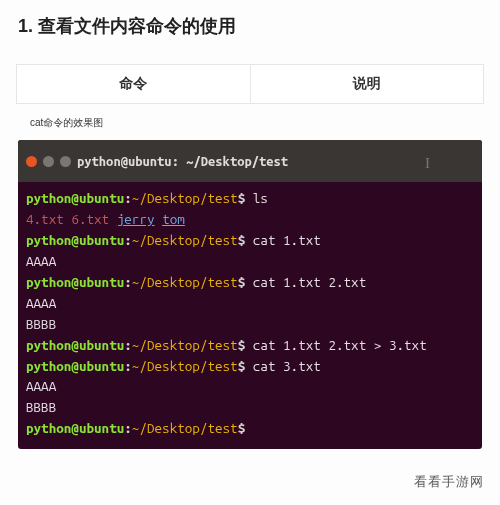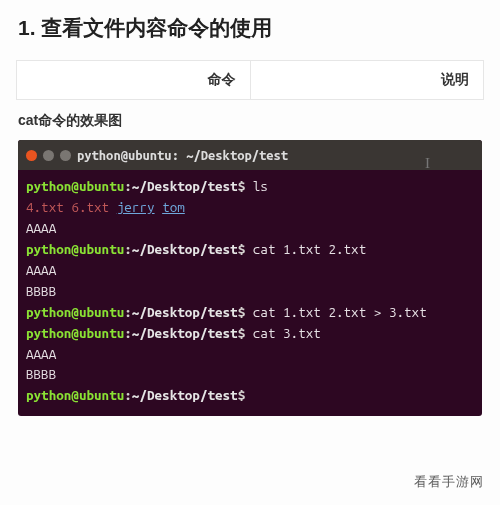--- a/index.html
+++ b/index.html
@@ -9,92 +9,92 @@
     background: #fdfdfd;
     font-family: -apple-system, "Helvetica Neue", Helvetica, Arial, "PingFang SC", "Microsoft YaHei", sans-serif;
     color: #333;
     overflow: hidden;
     position: relative;
   }
   .page {
     padding: 8px 16px 0 16px;
   }
   h2.section-title {
-    font-size: 21px;
+    font-size: 18px;
     font-weight: 700;
     color: #222;
-    margin: 6px 0 18px 2px;
+    margin: 6px 0 26px 2px;
   }
   table.cmd-table {
     width: 100%;
     border-collapse: collapse;
     margin-bottom: 12px;
     font-size: 14px;
     border: 1px solid #e6e6e6;
   }
   table.cmd-table th,
   table.cmd-table td {
     border: 1px solid #e6e6e6;
     padding: 10px 14px;
-    text-align: right;
+    text-align: center;
     color: #555;
     background: #fff;
   }
   table.cmd-table th {
     font-weight: 600;
     color: #333;
     background: #fff;
   }
   .cursor-i {
     position: absolute;
     right: 70px;
     top: 155px;
     font-family: serif;
     color: #777;
     font-size: 15px;
   }
   .subhead {
-    font-size: 14px;
-    font-weight: 700;
+    font-size: 10px;
+    font-weight: 400;
     color: #333;
-    margin: 10px 0 10px 2px;
+    margin: 10px 0 10px 14px;
   }
   .terminal {
     margin: 0 2px 14px 2px;
     border-radius: 3px;
     overflow: hidden;
     background: #2d0722;
     font-family: "Ubuntu Mono","DejaVu Sans Mono",Menlo,Consolas,monospace;
     font-size: 13.5px;
     line-height: 1.55;
   }
   .term-title {
     background: #3a3633;
     color: #ddd;
-    padding: 5px 8px;
+    padding: 11px 8px;
     font-size: 13px;
     font-weight: 600;
     display: flex;
     align-items: center;
     gap: 6px;
   }
   .tbtn {
     width: 11px; height: 11px; border-radius: 50%;
     display: inline-block;
   }
   .tbtn.close { background: #e95420; }
   .tbtn.min   { background: #7a7672; }
   .tbtn.max   { background: #7a7672; }
   .term-body {
     padding: 6px 8px 10px 8px;
   }
   .term-line { white-space: nowrap; }
   .p-user { color: #8ae234; font-weight: 600; }
   .p-sep  { color: #d3d0ce; font-weight: 600; }
-  .p-path { color: #e5e5e5; font-weight: 700; }
+  .p-path { color: #eab308; font-weight: 400; }
   .p-cmd  { color: #e6e0e4; }
   .p-out  { color: #e6e0e4; }
   .p-ls   { color: #c05858; }
   .p-lsd  { color: #6fa8dc; text-decoration: underline; }
   .watermark {
     position: absolute;
     right: 16px;
     bottom: 14px;
     font-size: 13px;
     color: #5a5a5a;
@@ -127,20 +127,21 @@
   <div class="terminal">
     <div class="term-title">
       <span class="tbtn close"></span>
       <span class="tbtn min"></span>
       <span class="tbtn max"></span>
       <span>python@ubuntu: ~/Desktop/test</span>
     </div>
     <div class="term-body" id="term-body">
         <div class="term-line"><span><span class="p-user">python@ubuntu</span><span class="p-sep">:</span><span class="p-path">~/Desktop/test</span><span class="p-sep">$ </span></span><span class="p-cmd">ls</span></div>
         <div class="term-line"><span class="p-ls">4.txt</span>  <span class="p-ls">6.txt</span>  <span class="p-lsd">jerry</span>  <span class="p-lsd">tom</span>  </div>
+        <div class="term-line"><span><span class="p-user">python@ubuntu</span><span class="p-sep">:</span><span class="p-path">~/Desktop/test</span><span class="p-sep">$ </span></span><span class="p-cmd">cat 1.txt</span></div>
         <div class="term-line"><span class="p-out">AAAA</span></div>
         <div class="term-line"><span><span class="p-user">python@ubuntu</span><span class="p-sep">:</span><span class="p-path">~/Desktop/test</span><span class="p-sep">$ </span></span><span class="p-cmd">cat 1.txt 2.txt</span></div>
         <div class="term-line"><span class="p-out">AAAA</span></div>
         <div class="term-line"><span class="p-out">BBBB</span></div>
         <div class="term-line"><span><span class="p-user">python@ubuntu</span><span class="p-sep">:</span><span class="p-path">~/Desktop/test</span><span class="p-sep">$ </span></span><span class="p-cmd">cat 1.txt 2.txt &gt; 3.txt</span></div>
         <div class="term-line"><span><span class="p-user">python@ubuntu</span><span class="p-sep">:</span><span class="p-path">~/Desktop/test</span><span class="p-sep">$ </span></span><span class="p-cmd">cat 3.txt</span></div>
         <div class="term-line"><span class="p-out">AAAA</span></div>
         <div class="term-line"><span class="p-out">BBBB</span></div>
         <div class="term-line"><span><span class="p-user">python@ubuntu</span><span class="p-sep">:</span><span class="p-path">~/Desktop/test</span><span class="p-sep">$ </span></span><span class="p-cmd"></span></div>
       </div>

